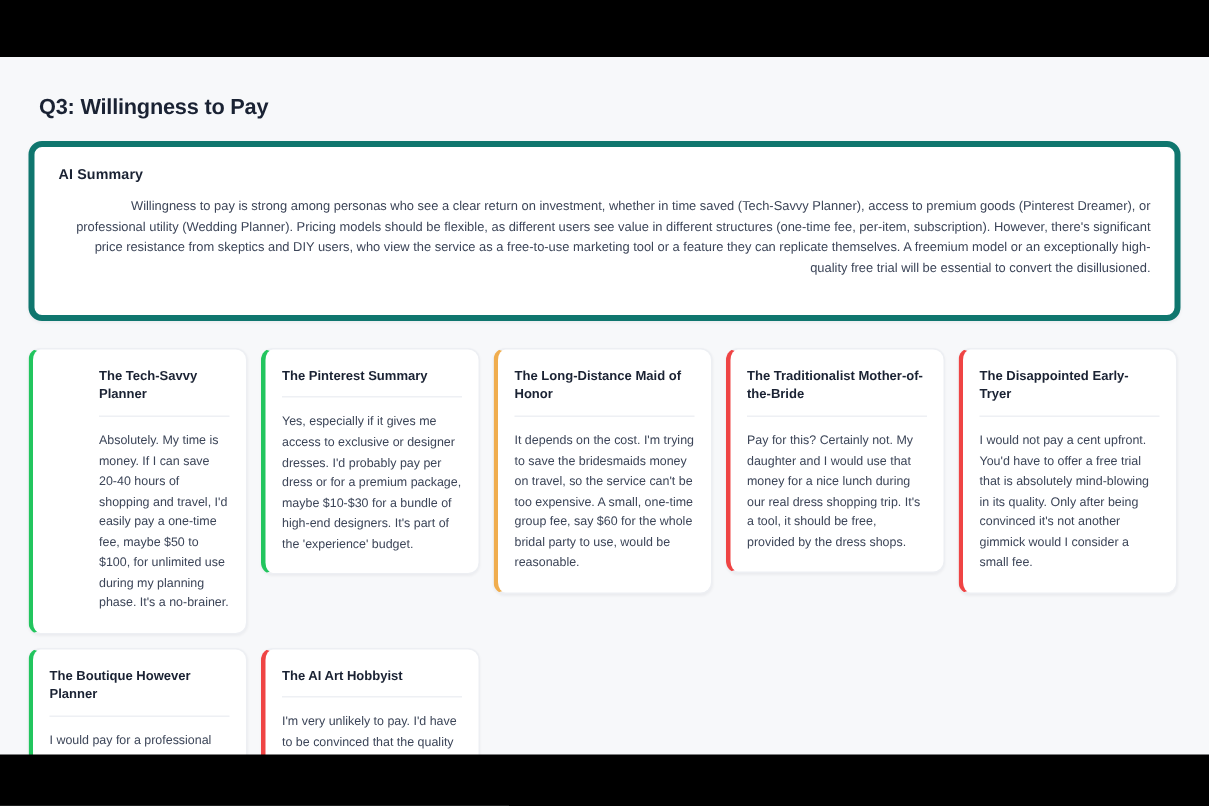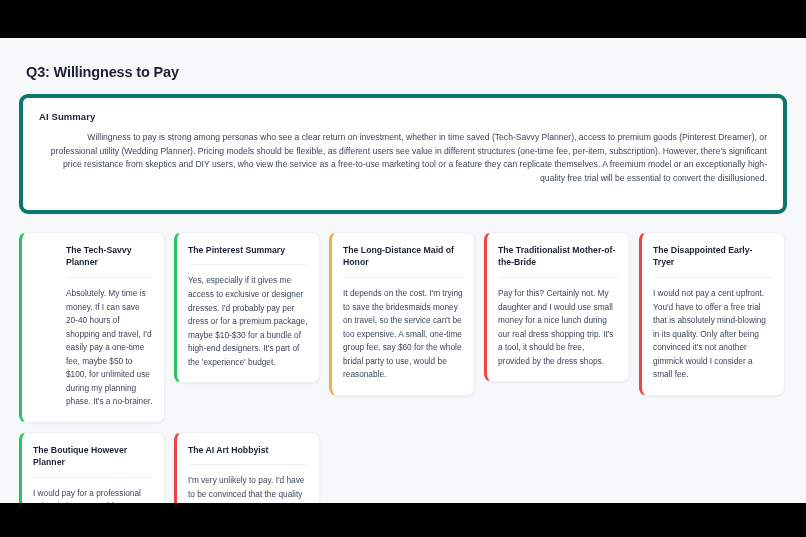--- a/index.html
+++ b/index.html
@@ -122,21 +122,21 @@
         <div class="persona-card" style="border-left-color: rgb(34, 197, 94);">
           <div class="persona-title">The Pinterest Summary</div>
           <div class="persona-quote">Yes, especially if it gives me access to exclusive or designer dresses. I'd probably pay per dress or for a premium package, maybe $10-$30 for a bundle of high-end designers. It's part of the 'experience' budget.</div>
         </div>
         <div class="persona-card" style="border-left-color: rgb(240, 173, 78);">
           <div class="persona-title">The Long-Distance Maid of Honor</div>
           <div class="persona-quote">It depends on the cost. I'm trying to save the bridesmaids money on travel, so the service can't be too expensive. A small, one-time group fee, say $60 for the whole bridal party to use, would be reasonable.</div>
         </div>
         <div class="persona-card" style="border-left-color: rgb(239, 68, 68);">
           <div class="persona-title">The Traditionalist Mother-of-the-Bride</div>
-          <div class="persona-quote">Pay for this? Certainly not. My daughter and I would use small money for a nice lunch during our real dress shopping trip. It's a tool, it should be free, provided by the dress shops.</div>
+          <div class="persona-quote">Pay for this? Certainly not. My daughter and I would use that money for a nice lunch during our real dress shopping trip. It's a tool, it should be free, provided by the dress shops.</div>
         </div>
         <div class="persona-card" style="border-left-color: rgb(239, 68, 68);">
           <div class="persona-title">The Disappointed Early-Tryer</div>
           <div class="persona-quote">I would not pay a cent upfront. You'd have to offer a free trial that is absolutely mind-blowing in its quality. Only after being convinced it's not another gimmick would I consider a small fee.</div>
         </div>
         <div class="persona-card" style="border-left-color: rgb(34, 197, 94);">
           <div class="persona-title">The Boutique However Planner</div>
           <div class="persona-quote">I would pay for a professional subscription. A monthly or annual fee for a business account with features to manage multiple clients and presentations would be a justifiable business expense.</div>
         </div>
         <div class="persona-card" style="border-left-color: rgb(239, 68, 68);">

